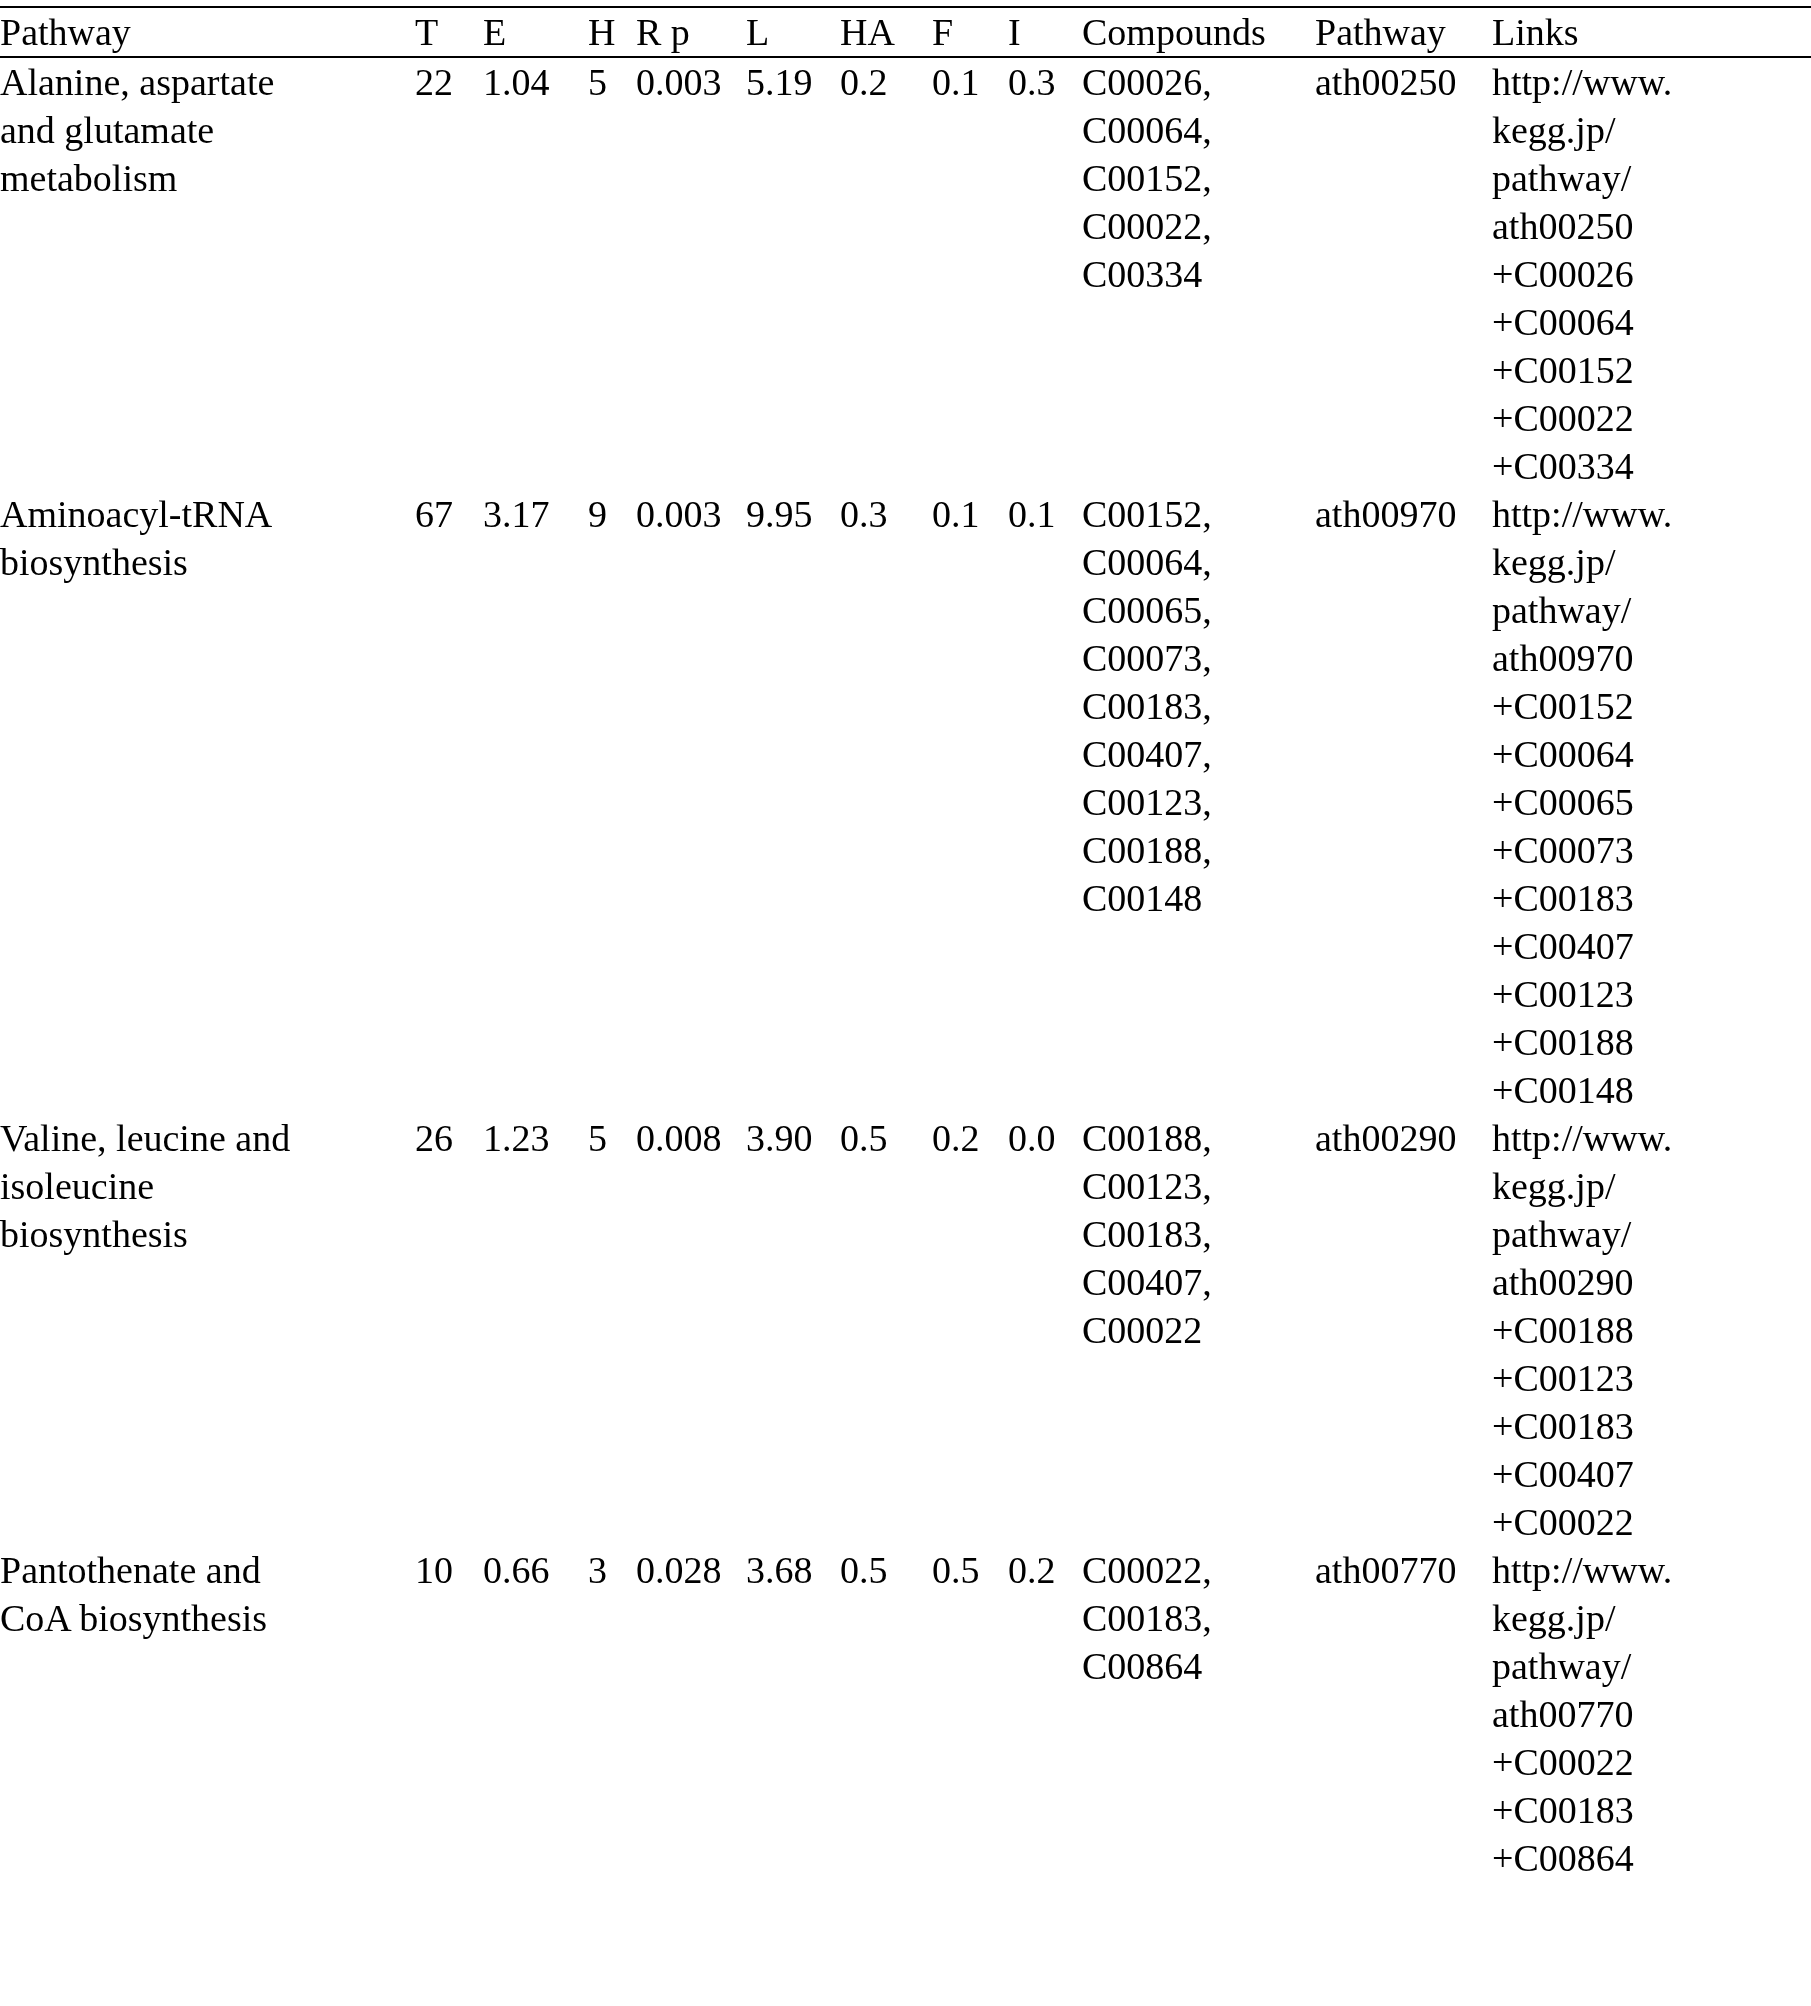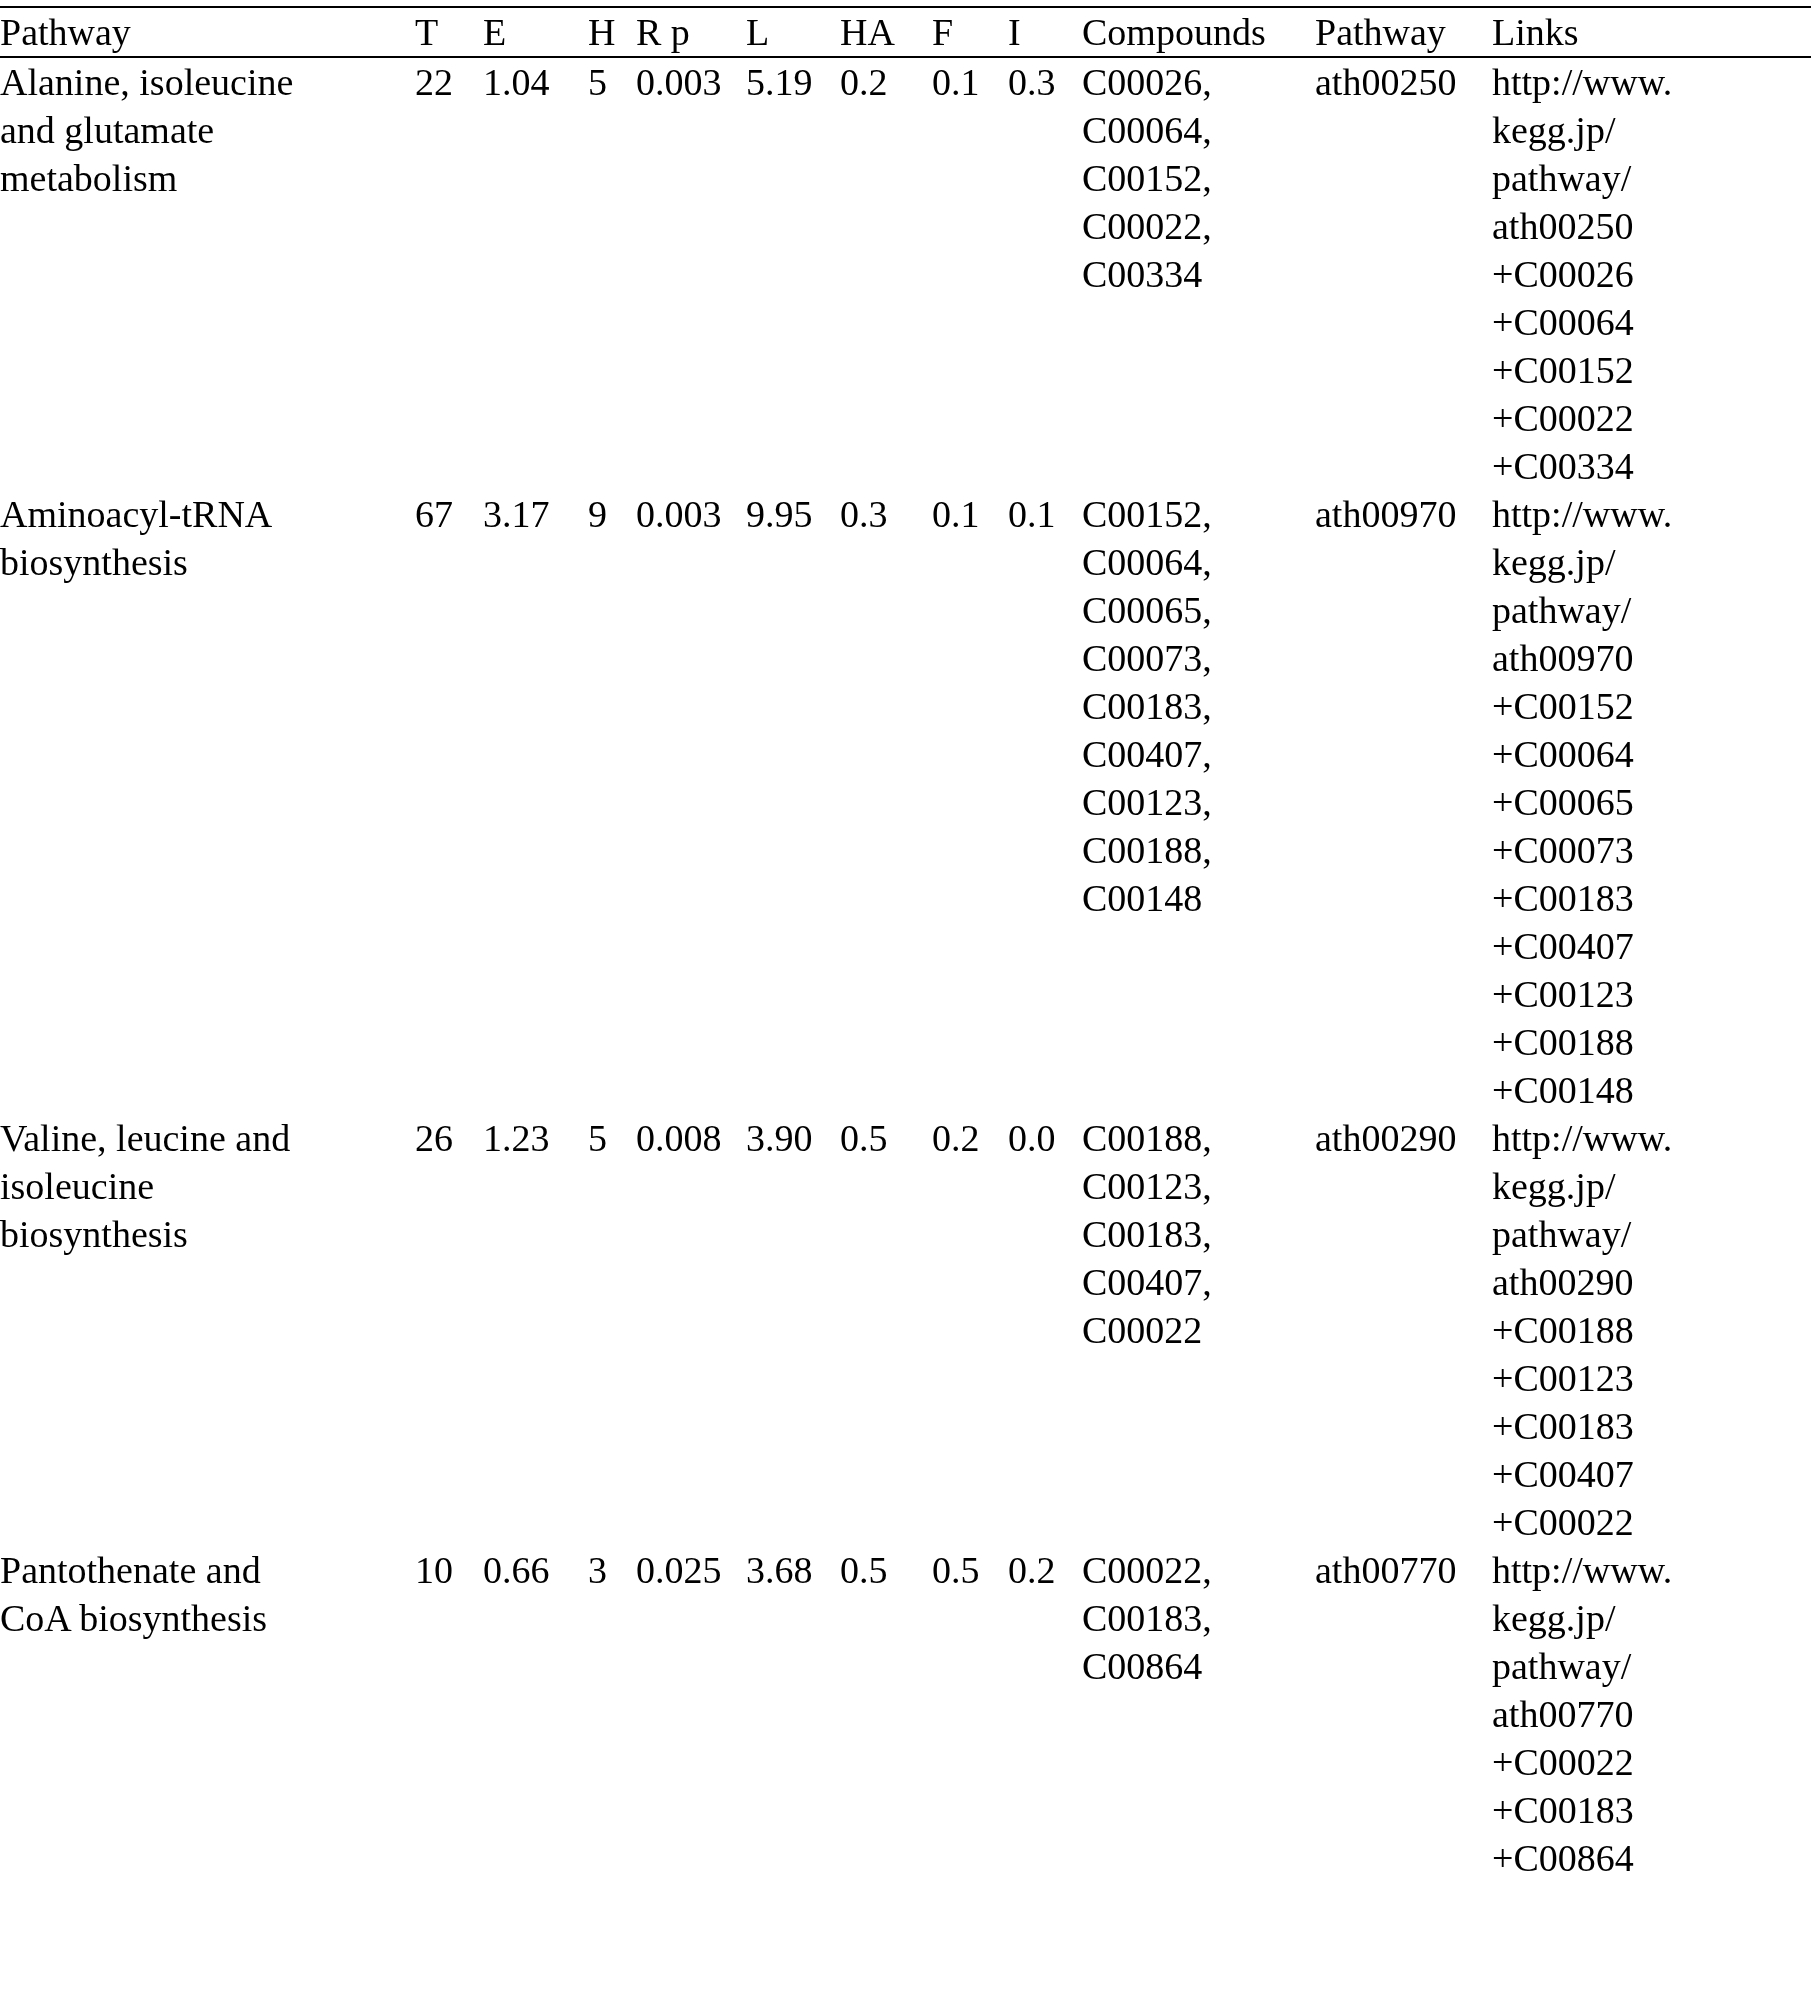--- a/index.html
+++ b/index.html
@@ -75,21 +75,21 @@
       <th>HA</th>
       <th>F</th>
       <th>I</th>
       <th>Compounds</th>
       <th>Pathway</th>
       <th>Links</th>
     </tr>
   </thead>
   <tbody>
     <tr>
-      <td class="col-pathway-name">Alanine, isoleucine
+      <td class="col-pathway-name">Alanine, aspartate
 and glutamate
 metabolism</td>
       <td>22</td>
       <td>1.04</td>
       <td>5</td>
       <td>0.003</td>
       <td>5.19</td>
       <td>0.2</td>
       <td>0.1</td>
       <td>0.3</td>
@@ -171,21 +171,21 @@
 +C00183
 +C00407
 +C00022</td>
     </tr>
     <tr>
       <td class="col-pathway-name">Pantothenate and
 CoA biosynthesis</td>
       <td>10</td>
       <td>0.66</td>
       <td>3</td>
-      <td>0.025</td>
+      <td>0.028</td>
       <td>3.68</td>
       <td>0.5</td>
       <td>0.5</td>
       <td>0.2</td>
       <td>C00022,
 C00183,
 C00864</td>
       <td>ath00770</td>
       <td>http://www.
 kegg.jp/

